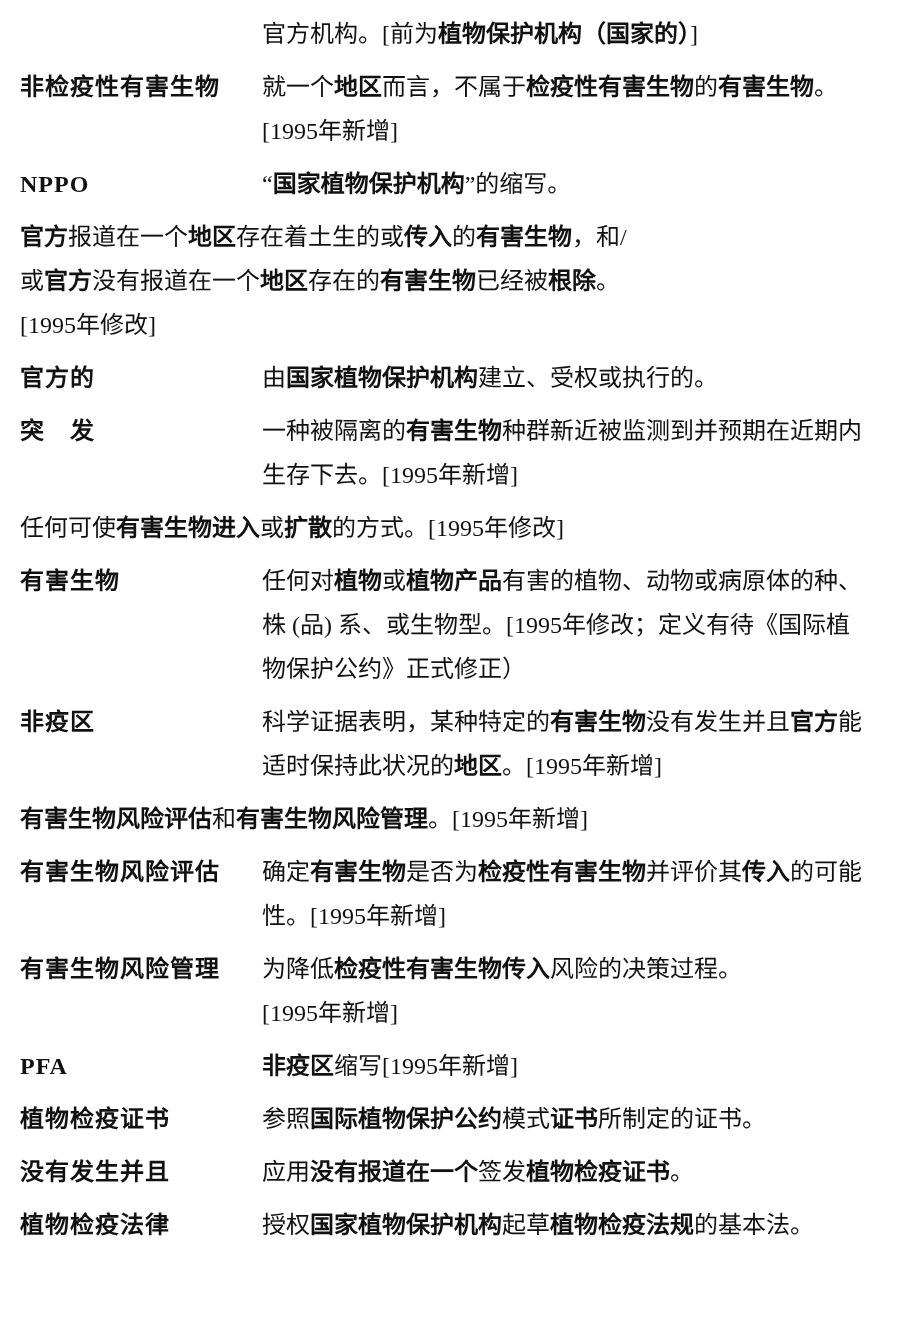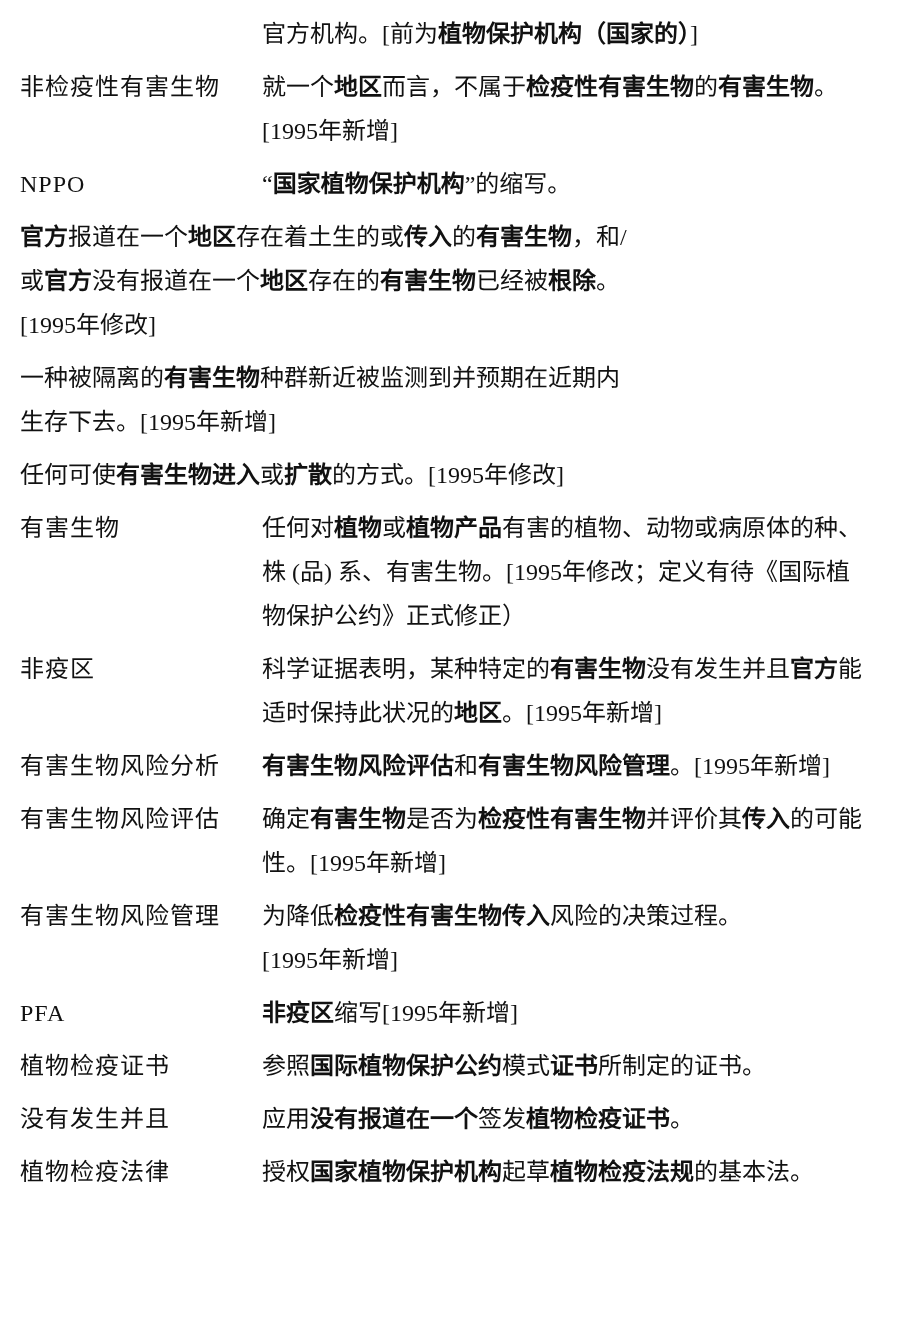--- a/index.html
+++ b/index.html
@@ -19,21 +19,21 @@
     box-sizing: border-box;
   }
   .entry {
     display: flex;
     align-items: flex-start;
     margin-bottom: 9px;
   }
   .term {
     width: 242px;
     flex: 0 0 242px;
-    font-weight: normal;
+    font-weight: bold;
   }
   .term-line {
     font-size: 24px;
     line-height: 44px;
     white-space: nowrap;
     letter-spacing: 1px;
   }
   .def {
     flex: 0 0 640px;
     width: 640px;
@@ -78,59 +78,67 @@
   </div>
 
   <div class="entry">
     <div class="def">
           <div class="def-line"><span class="seg bold">官方</span><span class="seg">报道在一个</span><span class="seg bold">地区</span><span class="seg">存在着土生的或</span><span class="seg bold">传入</span><span class="seg">的</span><span class="seg bold">有害生物</span><span class="seg">，和/</span></div>
           <div class="def-line"><span class="seg">或</span><span class="seg bold">官方</span><span class="seg">没有报道在一个</span><span class="seg bold">地区</span><span class="seg">存在的</span><span class="seg bold">有害生物</span><span class="seg">已经被</span><span class="seg bold">根除</span><span class="seg">。</span></div>
           <div class="def-line"><span class="seg">[1995年修改]</span></div>
         </div>
   </div>
 
+  <div class="entry">
+    <div class="term">
+          <div class="term-line">官方的</div>
+        </div>
+    <div class="def">
+          <div class="def-line"><span class="seg">由</span><span class="seg bold">国家植物保护机构</span><span class="seg">建立、受权或执行的。</span></div>
+        </div>
+  </div>
 
   <div class="entry">
+    <div class="term">
+          <div class="term-line">突　发</div>
+        </div>
     <div class="def">
           <div class="def-line"><span class="seg">一种被隔离的</span><span class="seg bold">有害生物</span><span class="seg">种群新近被监测到并预期在近期内</span></div>
           <div class="def-line"><span class="seg">生存下去。[1995年新增]</span></div>
         </div>
   </div>
 
   <div class="entry">
     <div class="def">
           <div class="def-line"><span class="seg">任何可使</span><span class="seg bold">有害生物</span><span class="seg bold">进入</span><span class="seg">或</span><span class="seg bold">扩散</span><span class="seg">的方式。[1995年修改]</span></div>
         </div>
   </div>
 
   <div class="entry">
     <div class="term">
           <div class="term-line">有害生物</div>
         </div>
     <div class="def">
           <div class="def-line"><span class="seg">任何对</span><span class="seg bold">植物</span><span class="seg">或</span><span class="seg bold">植物产品</span><span class="seg">有害的植物、动物或病原体的种、</span></div>
-          <div class="def-line"><span class="seg">株 (品) 系、有害生物。[1995年修改；定义有待《国际植</span></div>
+          <div class="def-line"><span class="seg">株 (品) 系、或生物型。[1995年修改；定义有待《国际植</span></div>
           <div class="def-line"><span class="seg">物保护公约》正式修正）</span></div>
         </div>
   </div>
 
   <div class="entry">
     <div class="term">
           <div class="term-line">非疫区</div>
         </div>
     <div class="def">
           <div class="def-line"><span class="seg">科学证据表明，某种特定的</span><span class="seg bold">有害生物</span><span class="seg">没有发生并且</span><span class="seg bold">官方</span><span class="seg">能</span></div>
           <div class="def-line"><span class="seg">适时保持此状况的</span><span class="seg bold">地区</span><span class="seg">。[1995年新增]</span></div>
         </div>
   </div>
 
   <div class="entry">
-    <div class="term">
-          <div class="term-line">有害生物风险分析</div>
-        </div>
     <div class="def">
           <div class="def-line"><span class="seg bold">有害生物风险评估</span><span class="seg">和</span><span class="seg bold">有害生物风险管理</span><span class="seg">。[1995年新增]</span></div>
         </div>
   </div>
 
   <div class="entry">
     <div class="term">
           <div class="term-line">有害生物风险评估</div>
         </div>
     <div class="def">

